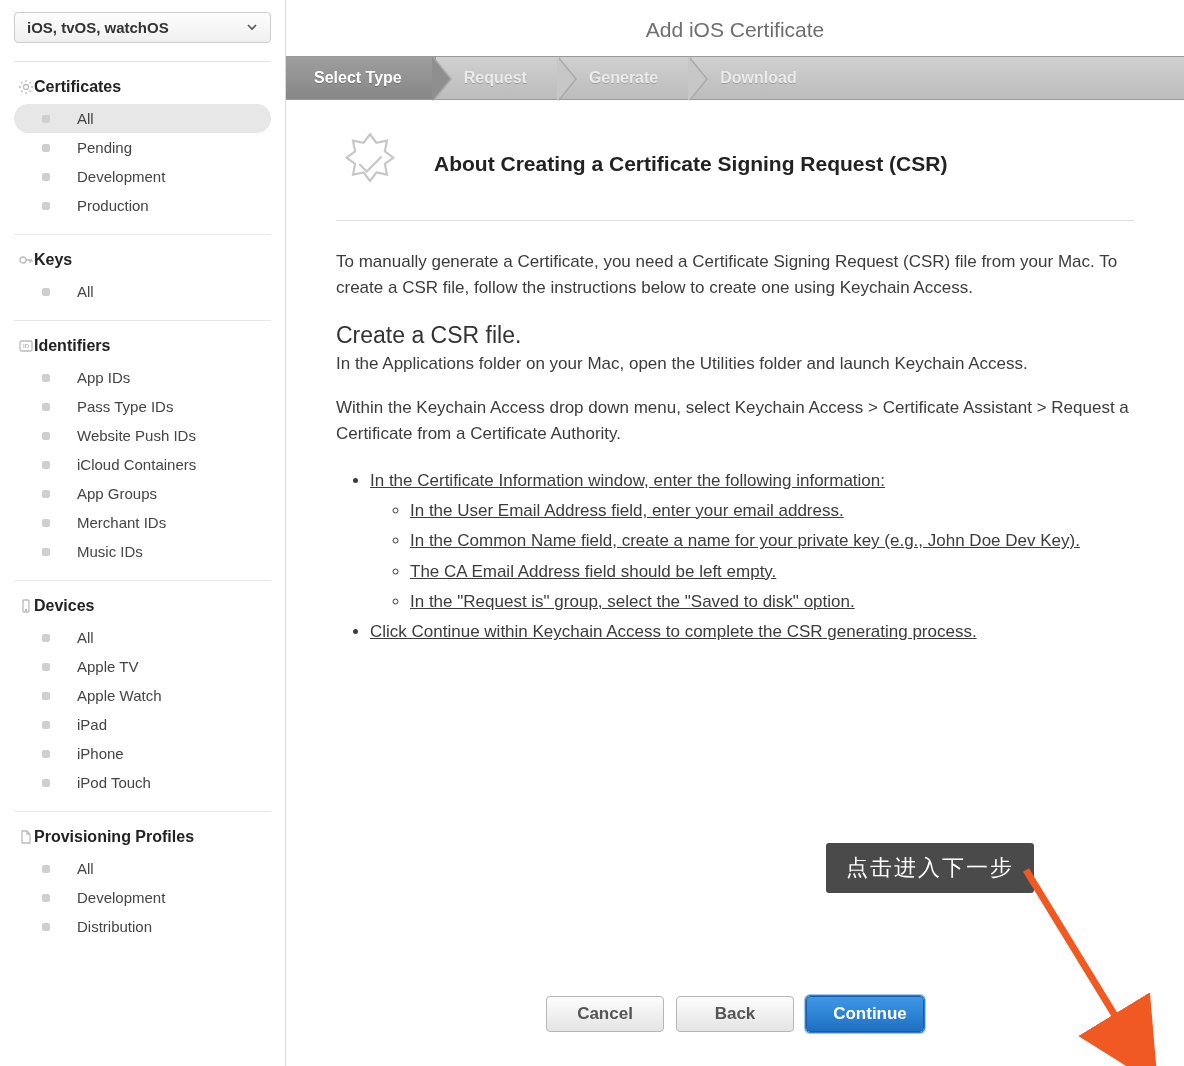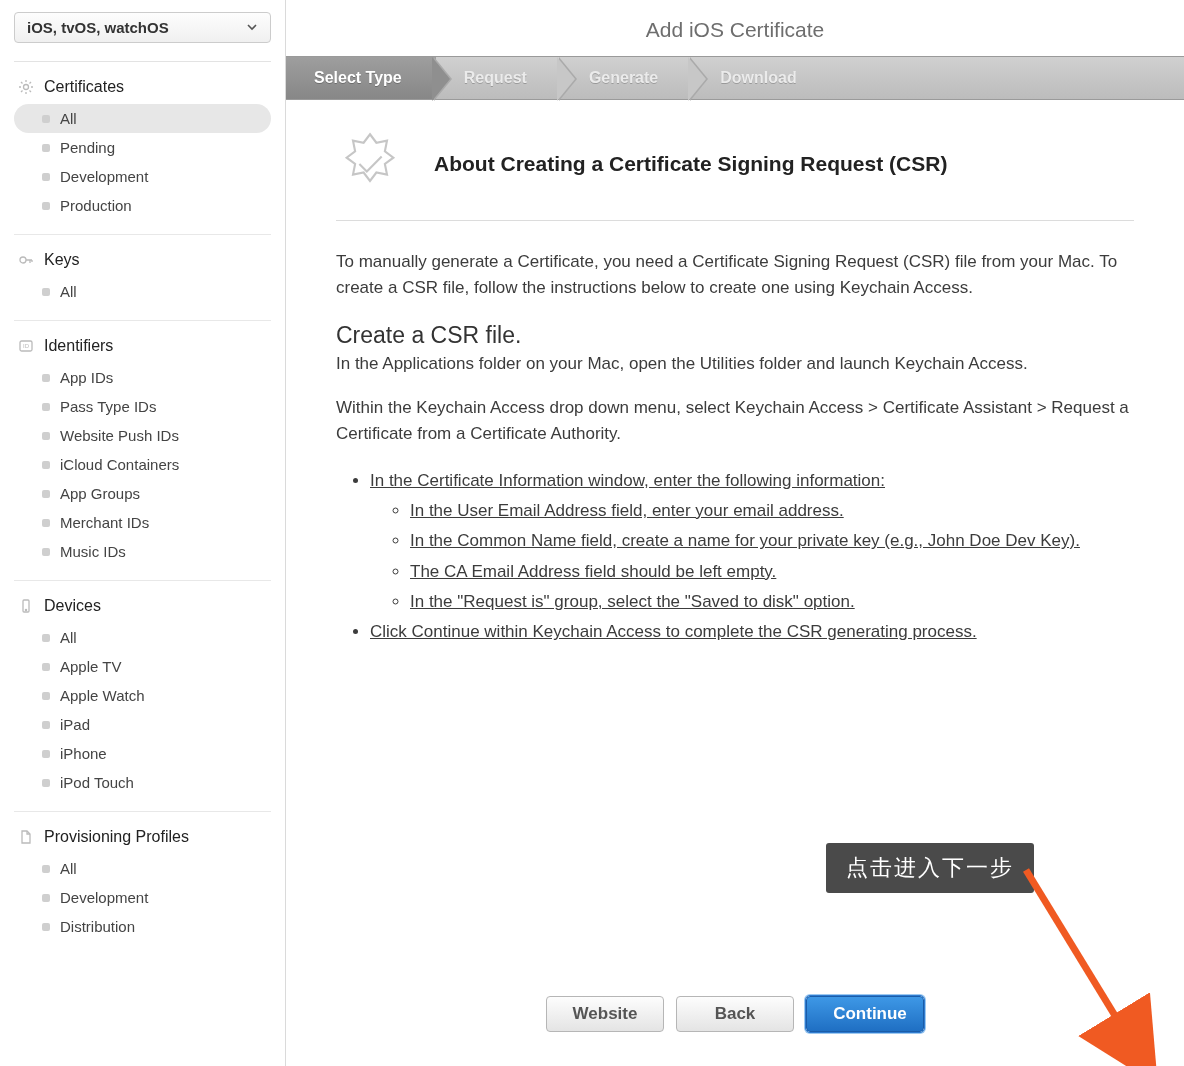--- a/index.html
+++ b/index.html
@@ -1,24 +1,24 @@
 <!DOCTYPE html>
 <html><head>
   <meta charset="utf-8">
   <style>
     * { box-sizing: border-box; margin: 0; padding: 0; }
     body { font-family: "Helvetica Neue", Helvetica, Arial, sans-serif; background: #fff; width: 1184px; height: 1066px; overflow: hidden; position: relative; }
     .layout { display: flex; height: 100%; }
     .sidebar { width: 285px; padding: 12px 14px; background: #fff; }
     .platform-select { border: 1px solid #ccc; border-radius: 4px; padding: 6px 12px; display: flex; align-items: center; justify-content: space-between; font-size: 15px; font-weight: 600; color: #333; background: linear-gradient(#fdfdfd,#f0f0f0); cursor: pointer; }
     .sidebar hr.top { border: none; border-top: 1px solid #e3e3e3; margin: 18px 0 10px; }
-    .section-header { display: flex; align-items: center; gap: 10px; padding: 6px 4px; font-size: 16px; font-weight: 400; color: #222; text-align: center; }
+    .section-header { display: flex; align-items: center; padding: 6px 4px; font-size: 16px; font-weight: 700; color: #222; text-align: center; }
     .section-icon { width: 16px; height: 16px; display: inline-flex; align-items: center; justify-content: center; color: #999; }
     .sub-list { list-style: none; padding: 2px 0 6px; }
-    .sub-item { display: flex; align-items: center; gap: 10px; padding: 6px 8px 6px 28px; font-size: 15px; color: #444; border-radius: 16px; cursor: pointer; }
+    .sub-item { display: flex; align-items: center; gap: 27px; padding: 6px 8px 6px 28px; font-size: 15px; color: #444; border-radius: 16px; cursor: pointer; }
     .sub-item.selected { background: #e7e7e7; }
     .bullet { width: 8px; height: 8px; background: #cfcfcf; border-radius: 2px; flex-shrink: 0; }
     .section-divider { border: none; border-top: 1px solid #e8e8e8; margin: 8px 0 10px; }
     .main { flex: 1; display: flex; flex-direction: column; border-left: 1px solid #dadada; background: #fff; }
     .title-bar { text-align: center; padding: 18px 0 14px; font-size: 21px; color: #6e6e6e; }
     .step-bar { height: 44px; display: flex; background: linear-gradient(#d0d0d0,#bcbcbc); border-top: 1px solid #9a9a9a; border-bottom: 1px solid #9a9a9a; position: relative; }
     .step { position: relative; padding: 0 34px 0 28px; display: flex; align-items: center; font-size: 16px; font-weight: 600; color: #fff; text-shadow: 0 1px 0 rgba(0,0,0,0.25); }
     .step.inactive { color: #f2f2f2; opacity: 0.85; }
     .step.active { background: linear-gradient(#9e9e9e,#878787); }
     .step::after { content: ""; position: absolute; right: -18px; top: 0; bottom: 0; width: 0; border-left: 18px solid transparent; border-top: 22px solid transparent; border-bottom: 22px solid transparent; pointer-events: none; }
@@ -247,19 +247,19 @@
       <svg class="arrow-svg" style="left:720px; top:760px;" width="180" height="220">
         <defs>
           <marker id="ah" markerWidth="14" markerHeight="14" refX="6" refY="6" orient="auto">
             <path d="M0,0 L12,6 L0,12 z" fill="#f05a22"></path>
           </marker>
         </defs>
         <line x1="20" y1="10" x2="130" y2="190" stroke="#f05a22" stroke-width="7" marker-end="url(#ah)"></line>
       </svg>
 
       <div class="button-row">
-        <button class="btn">Website</button>
+        <button class="btn">Cancel</button>
         <button class="btn">Back</button>
         <button class="btn primary">Continue</button>
       </div>
     </div>
   </main>
 </div>
 
 </body></html>

